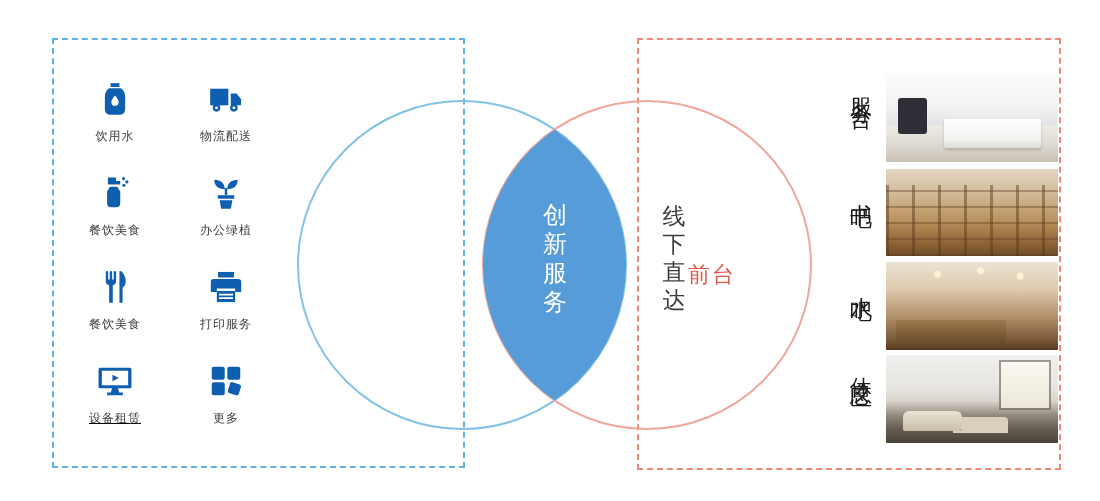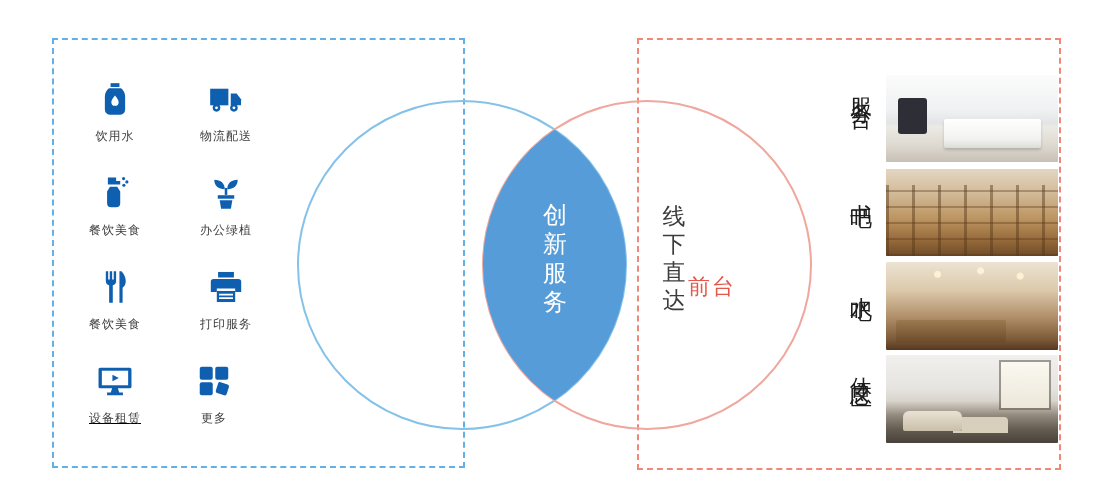--- a/index.html
+++ b/index.html
@@ -49,21 +49,21 @@
     color: #3d3d3d;
     letter-spacing: 1px;
   }
   .pos-r1c1 { left: 13px;  top: 40px; }
   .pos-r1c2 { left: 124px; top: 40px; }
   .pos-r2c1 { left: 13px;  top: 134px; }
   .pos-r2c2 { left: 124px; top: 134px; }
   .pos-r3c1 { left: 13px;  top: 228px; }
   .pos-r3c2 { left: 124px; top: 228px; text-align: center; }
   .pos-r4c1 { left: 13px;  top: 322px; text-decoration: underline; }
-  .pos-r4c2 { left: 112px; top: 322px; }
+  .pos-r4c2 { left: 124px; top: 322px; }
 
   
   .venn-svg {
     position: absolute;
     left: 0; top: 0;
     width: 1100px; height: 501px;
     z-index: 2;
     pointer-events: none;
   }
   .venn-text {
@@ -73,21 +73,21 @@
     color: #3c3c3c;
     font-size: 23px;
     line-height: 30px;
     letter-spacing: 2px;
   }
   .venn-text-left  { left: 348px; top: 224px; width: 84px; }
   .venn-text-center{ left: 528px; top: 200px; width: 56px; color: #ffffff; font-size: 24px; line-height: 29px; }
   .venn-text-right { left: 652px; top: 202px; width: 46px; line-height: 28px; }
   .venn-highlight {
     position: absolute;
-    left: 687px; top: 272px;
+    left: 687px; top: 260px;
     z-index: 4;
     font-size: 22px;
     letter-spacing: 2px;
     color: #e4574b;
     background: rgba(255,255,255,0.75);
     padding: 0 1px;
   }
 
   
   .room-label {

